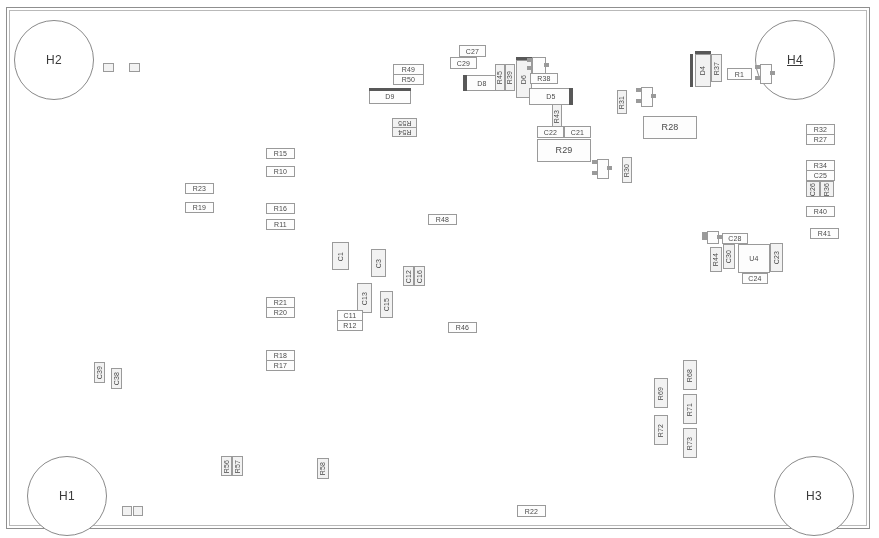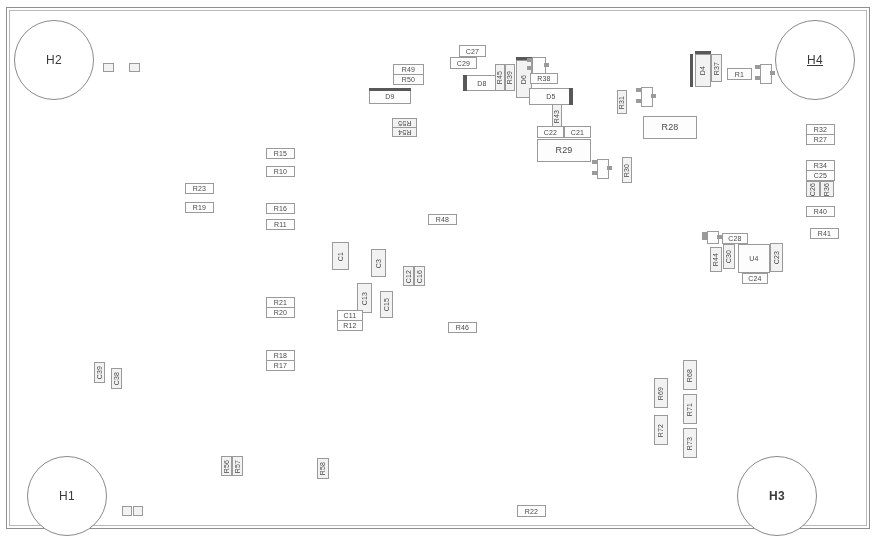--- a/index.html
+++ b/index.html
@@ -31,27 +31,27 @@
 </style>
 </head>
 <body>
 
 <div id="stage">
   <div id="board"></div>
   <div id="layer-holes">
       <div class="hole" style="left: 14px; top: 20px; width: 78px; height: 78px;">
         <span>H2</span>
       </div>
-      <div class="hole" style="left: 775px; top: 20px; width: 78px; height: 78px; text-decoration: underline;">
+      <div class="hole" style="left: 755px; top: 20px; width: 78px; height: 78px; text-decoration: underline;">
         <span>H4</span>
       </div>
       <div class="hole" style="left: 27px; top: 456px; width: 78px; height: 78px;">
         <span>H1</span>
       </div>
-      <div class="hole" style="left: 737px; top: 456px; width: 78px; height: 78px; font-weight: bold;">
+      <div class="hole" style="left: 774px; top: 456px; width: 78px; height: 78px;">
         <span>H3</span>
       </div>
     </div>
   <div id="layer-parts">
       <div class="part sm" style="left: 393px; top: 64px; width: 31px; height: 11px;">
         <span>R49</span>
       </div>
       <div class="part sm" style="left: 393px; top: 74px; width: 31px; height: 11px;">
         <span>R50</span>
       </div>

